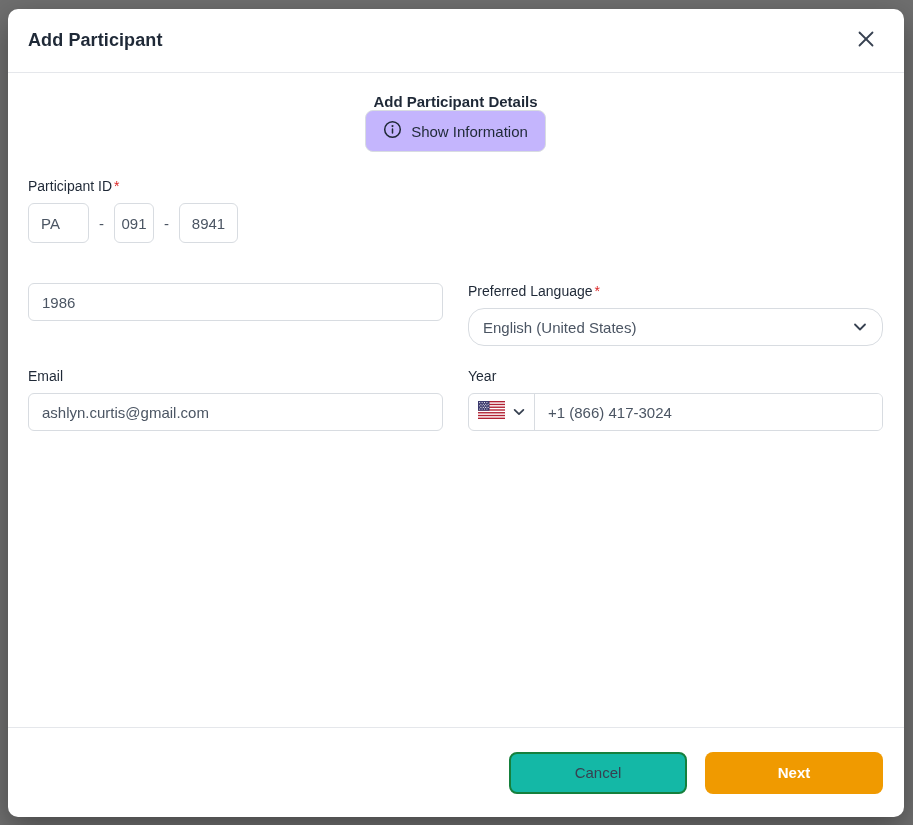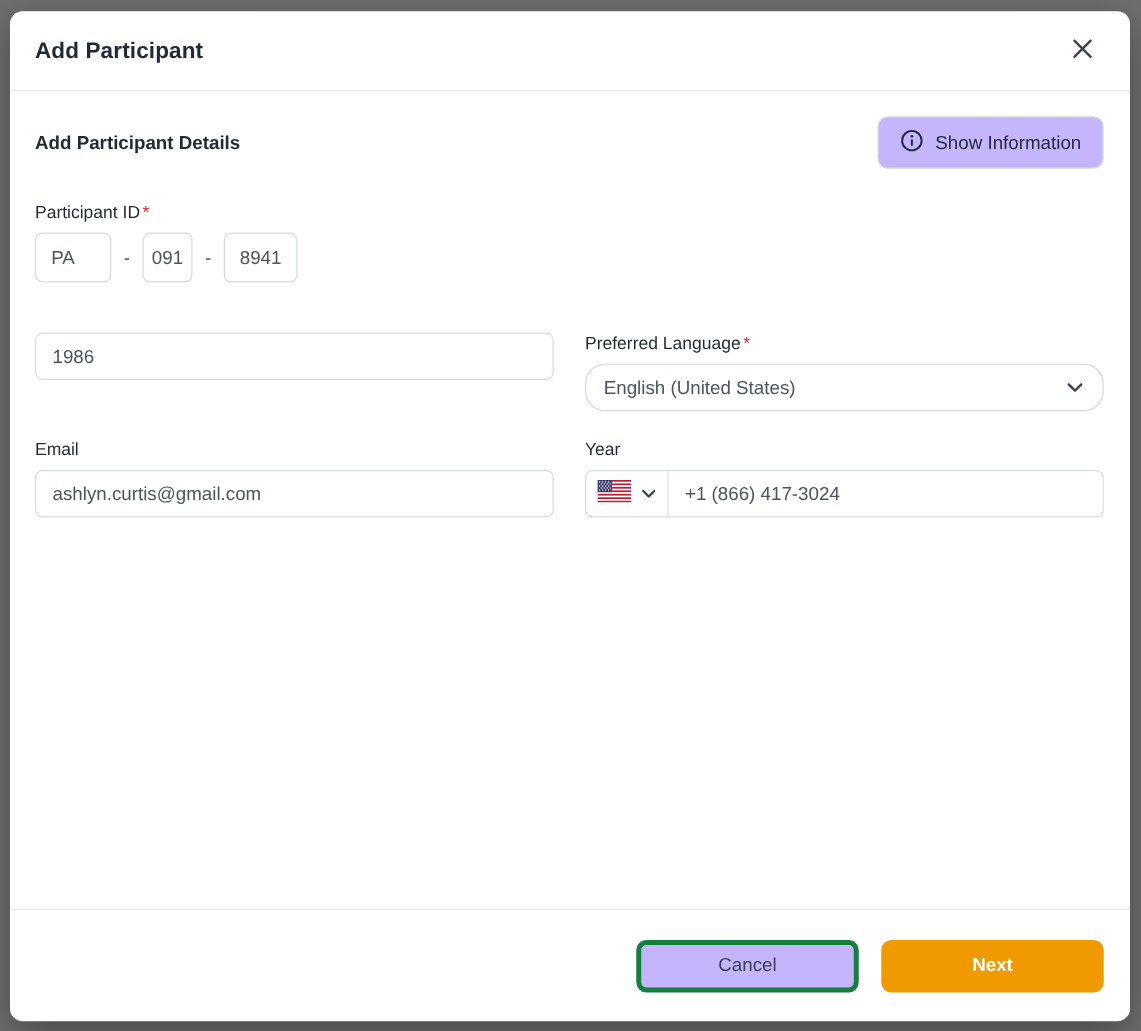--- a/index.html
+++ b/index.html
@@ -48,20 +48,21 @@
   .modal-body {
     flex: 1 1 auto;
     padding: 20px 21px 0 20px;
     position: relative;
   }
   .section-head {
     display: flex;
     align-items: center;
     justify-content: space-between;
     margin-bottom: 26px;
+    flex-direction: column;
   }
   .section-title {
     font-size: 15px;
     font-weight: 700;
     color: #1f2937;
   }
   .show-info-btn {
     display: flex;
     align-items: center;
     gap: 9px;
@@ -180,22 +181,22 @@
   .btn {
     width: 178px;
     height: 42px;
     border-radius: 8px;
     font-family: "Liberation Sans", sans-serif;
     font-size: 15px;
     cursor: pointer;
     display: flex; align-items: center; justify-content: center;
   }
   .btn-cancel {
-    background: #c4b5fd;
-    border: 4px solid #15803d;
+    background: #14b8a6;
+    border: 2px solid #15803d;
     color: #374151;
     font-weight: 500;
   }
   .btn-next {
     border: none;
     color: #ffffff;
     font-weight: 700;
   }
 </style>
 </head>

